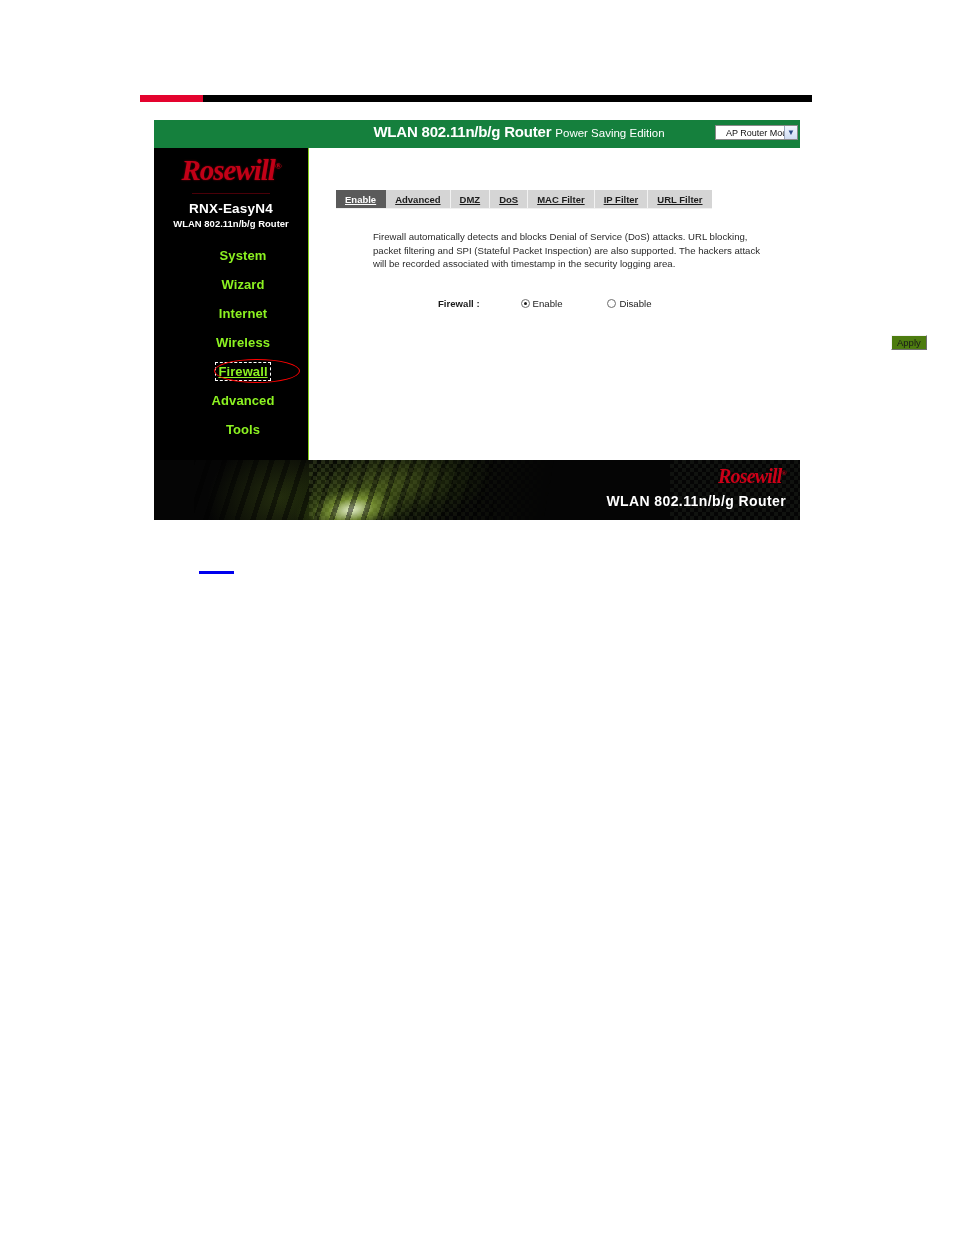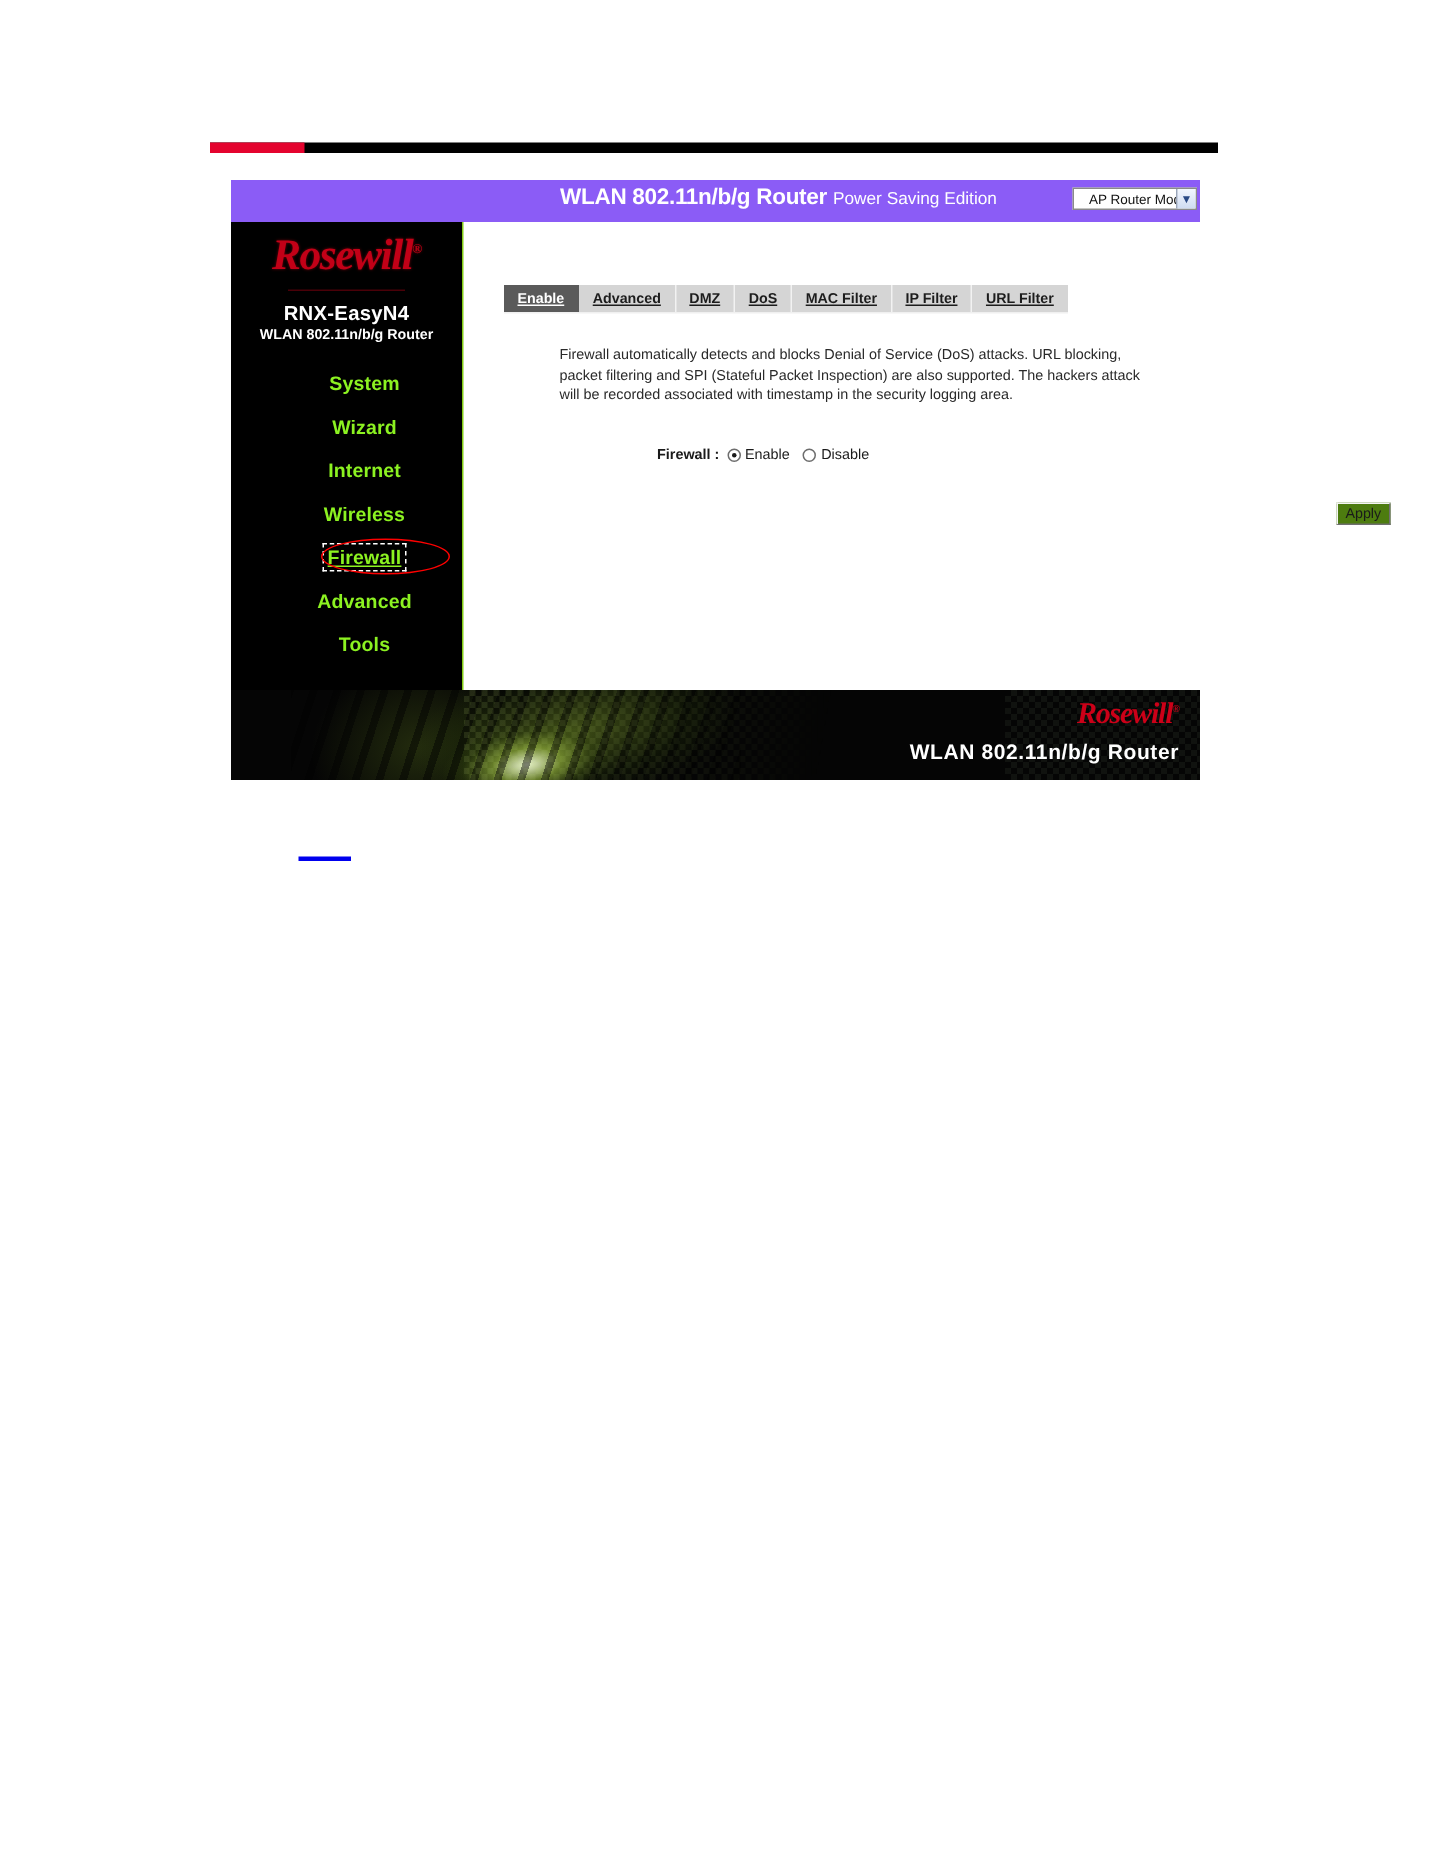--- a/index.html
+++ b/index.html
@@ -43,21 +43,21 @@
     background: #000000;
   }
 
   
   #ui-header {
     position: absolute;
     left: 0;
     top: 0;
     width: 646px;
     height: 28px;
-    background: #8b5cf6;
+    background: #15803d;
   }
   #ui-title-wrap {
     position: absolute;
     left: 155px;
     top: 3px;
     width: 420px;
     text-align: center;
     white-space: nowrap;
     color: #ffffff;
   }
@@ -256,20 +256,21 @@
   
   #firewall-row {
     position: absolute;
     left: 129px;
     top: 150px;
     display: flex;
     align-items: flex-end;
     font-size: 9.6px;
     color: #1a1a1a;
     white-space: nowrap;
+    gap: 36px;
   }
   #firewall-row-label {
     font-weight: bold;
     margin-right: 5px;
   }
   .radio-opt {
     display: flex;
     align-items: center;
     margin-right: 9px;
   }

